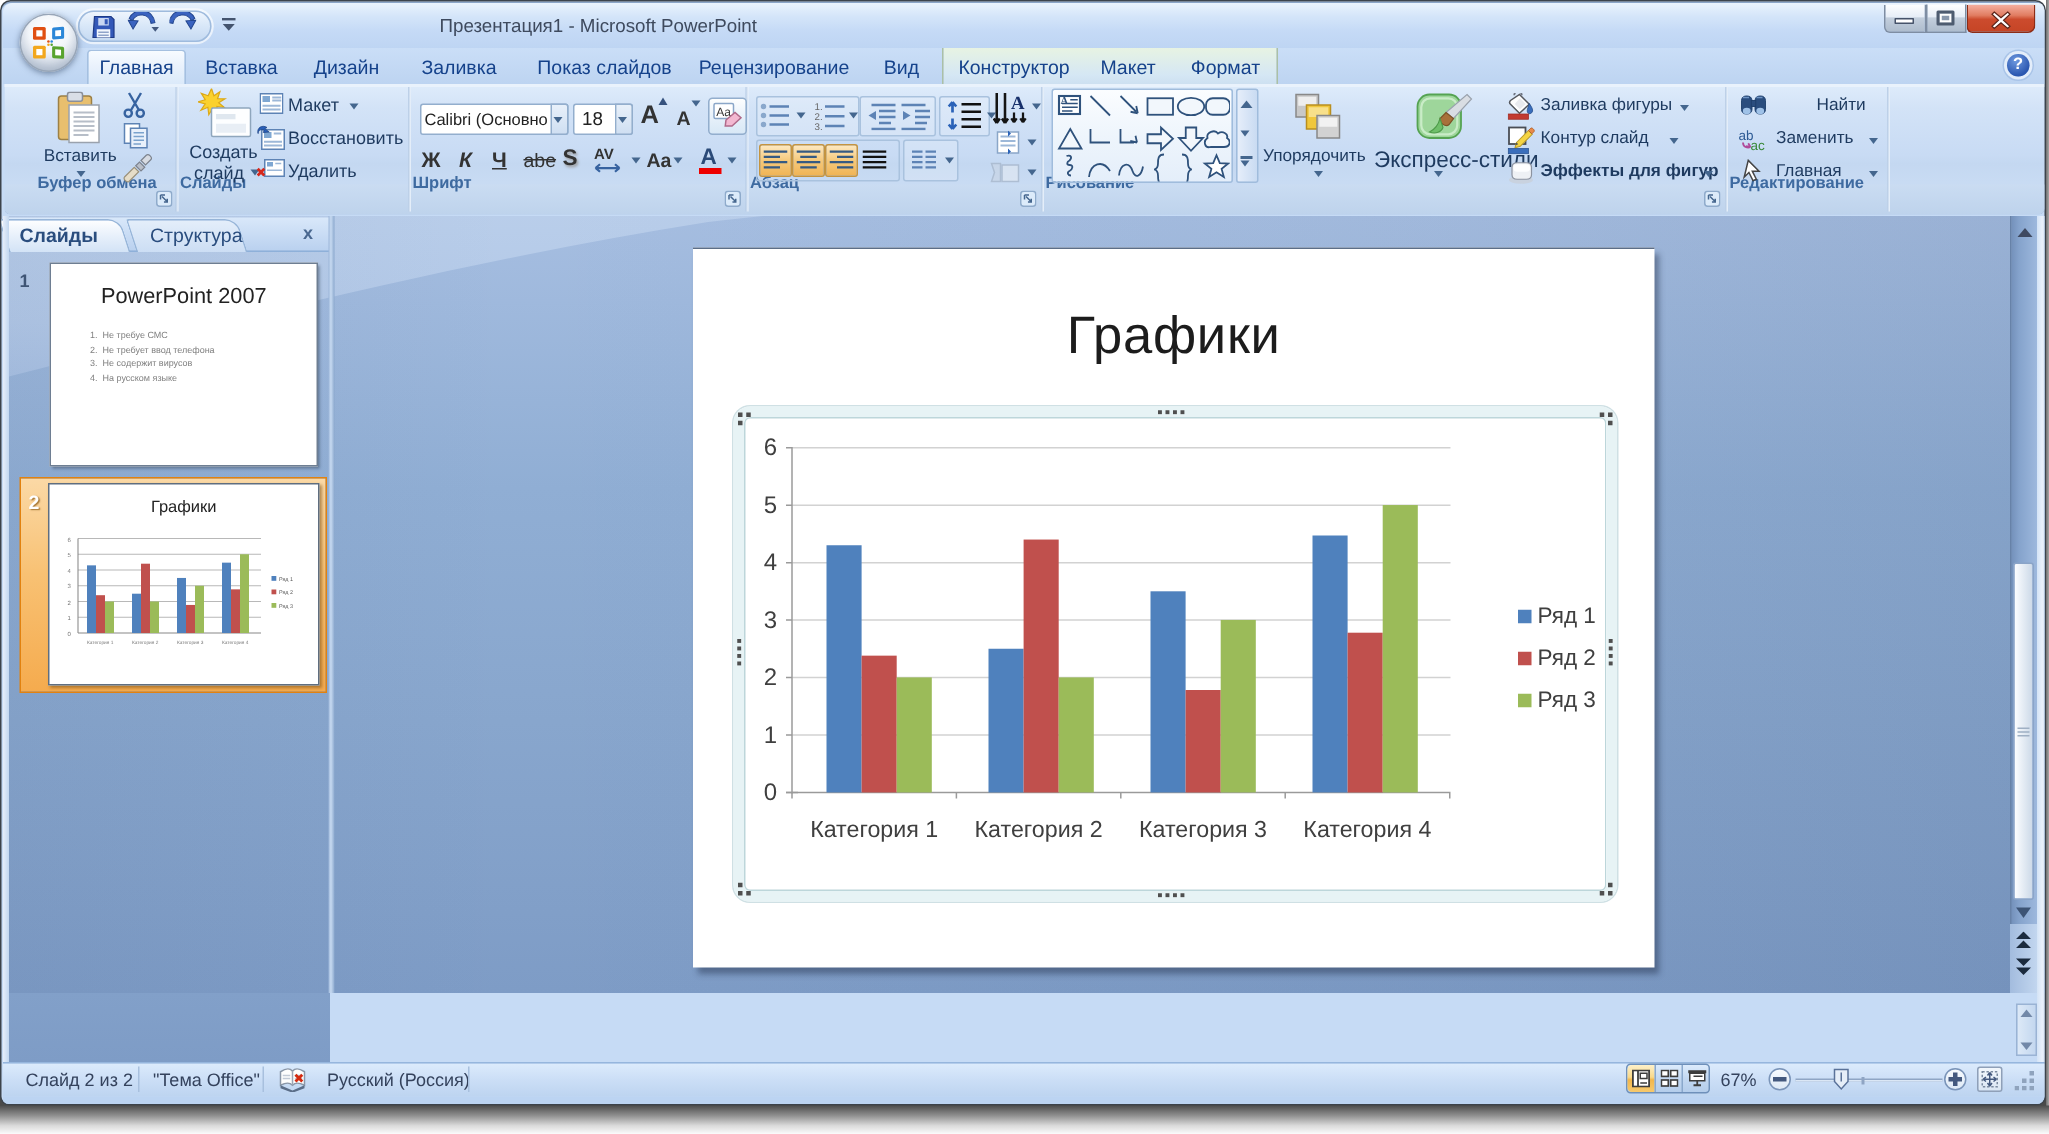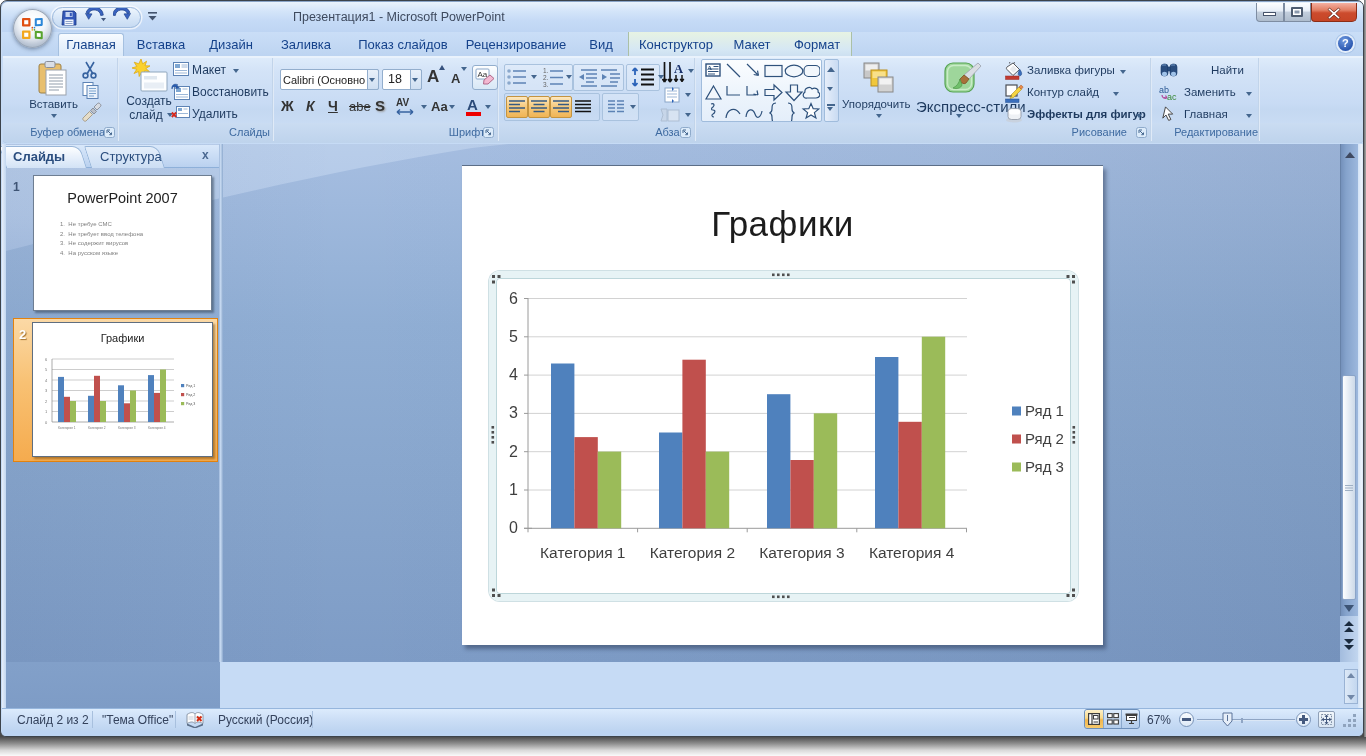--- a/index.html
+++ b/index.html
@@ -14,21 +14,21 @@
   .winbtn { position:absolute; top:2px; height:19px; border:1px solid #7e8da2; border-top:none; }
   #btn-min { left:1255px; width:28px; border-radius:0 0 0 4px; background:linear-gradient(#fdfeff, #e7eef7 45%, #c3cfdd 50%, #aebccd); }
   #btn-max { left:1283px; width:27px; background:linear-gradient(#fdfeff, #e7eef7 45%, #c3cfdd 50%, #aebccd); }
   #btn-close { left:1310px; width:46px; border-radius:0 0 5px 4px; background:linear-gradient(#f4b0a1, #e17d62 40%, #cc4b2d 55%, #c64526); border-color:#8c2c16; }
   #tabrow { position:absolute; left:1px; top:31px; width:1363px; height:24px; background:linear-gradient(#cadef7, #bdd4f1); }
   #ctx-tabzone { position:absolute; left:627px; top:31px; width:224px; height:24px; background:linear-gradient(#e7f3e3, #d5e7f4 75%, #cde0f1); border-left:1px solid #abc0a6; border-right:1px solid #abc0a6; }
   .tab { position:absolute; top:33px; height:22px; font-size:13px; color:#15428b; text-align:center; line-height:22px; }
   #tab-sel { position:absolute; left:57px; top:32px; width:66px; height:23px; background:linear-gradient(#f7fbff,#eaf2fc 45%,#dbeafa); border:1px solid #a5c0e0; border-bottom:none; border-radius:3px 3px 0 0; font-size:13px; color:#15428b; text-align:center; line-height:21px; }
   #ribbon { position:absolute; left:2px; top:55px; width:1360px; height:87px; background:linear-gradient(#dfecfb, #d3e3f7 18%, #c8dbf4 55%, #c4d8f1 62%, #ccdef5 90%, #d0e2f7); border-bottom:1px solid #8aaad2; border-radius:0 0 4px 4px; }
   .grp-sep { position:absolute; top:57px; height:83px; width:2px; background:linear-gradient(90deg, #b3c9e4, #eef5fd); }
-  .grp-label { position:absolute; top:125px; height:14px; font-size:11px; color:#3e6aa0; text-align:right; }
+  .grp-label { position:absolute; top:115px; height:14px; font-size:11px; color:#3e6aa0; text-align:left;font-weight:bold; }
   .launcher { position:absolute; width:11px; height:11px; }
   .rlab { position:absolute; font-size:12px; color:#1e3a5f; white-space:nowrap; }
   .dar { position:absolute; width:0; height:0; border-left:3.5px solid transparent; border-right:3.5px solid transparent; border-top:4px solid #44668e; }
   #content { position:absolute; left:1px; top:143px; width:1363px; height:518px; background:linear-gradient(#a6bee1, #90aed4 35%, #88a6cd 65%, #7e9cc6); overflow:hidden; }
   #ptabs { position:absolute; left:4px; top:144px; width:215px; height:23px; background:linear-gradient(#d9e8fa, #bad1ef); border-bottom:1px solid #8eb0d9; }
   #slide { position:absolute; left:461px; top:164px; width:641px; height:480px; background:#fff; border-top:1px solid #5c6e87; box-shadow:3px 4px 4px rgba(30,45,70,.45); }
   #notes { position:absolute; left:222px; top:668px; width:1120px; height:35px; background:#fff; border:1px solid #8eb0d9; }
   #notes span { position:absolute; left:7px; top:8px; font-size:13px; color:#1a1a1a; }
   #status { position:absolute; left:1px; top:707px; width:1363px; height:23px; background:linear-gradient(#dcebfc, #cbdef6 50%, #bdd4f0); border-top:1px solid #96b6dd; font-size:12px; color:#34425c; }
   #statusframe { position:absolute; left:1px; top:730px; width:1363px; height:7px; background:#bcd4f2; border-radius:0 0 5px 5px; }

